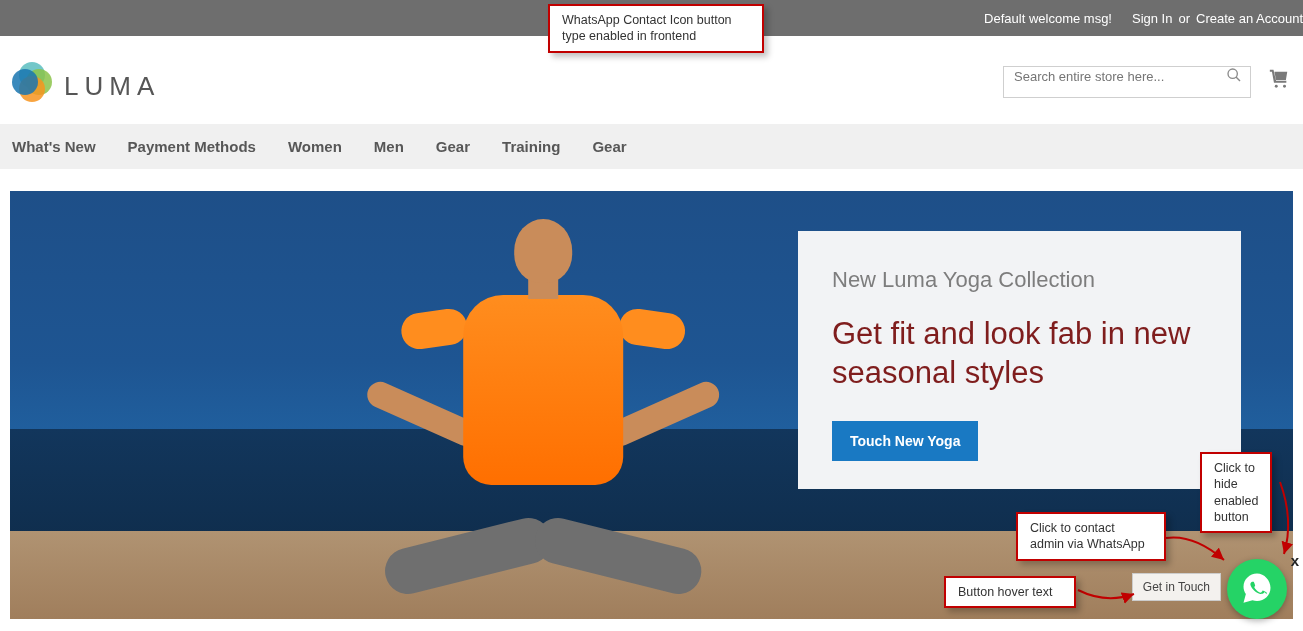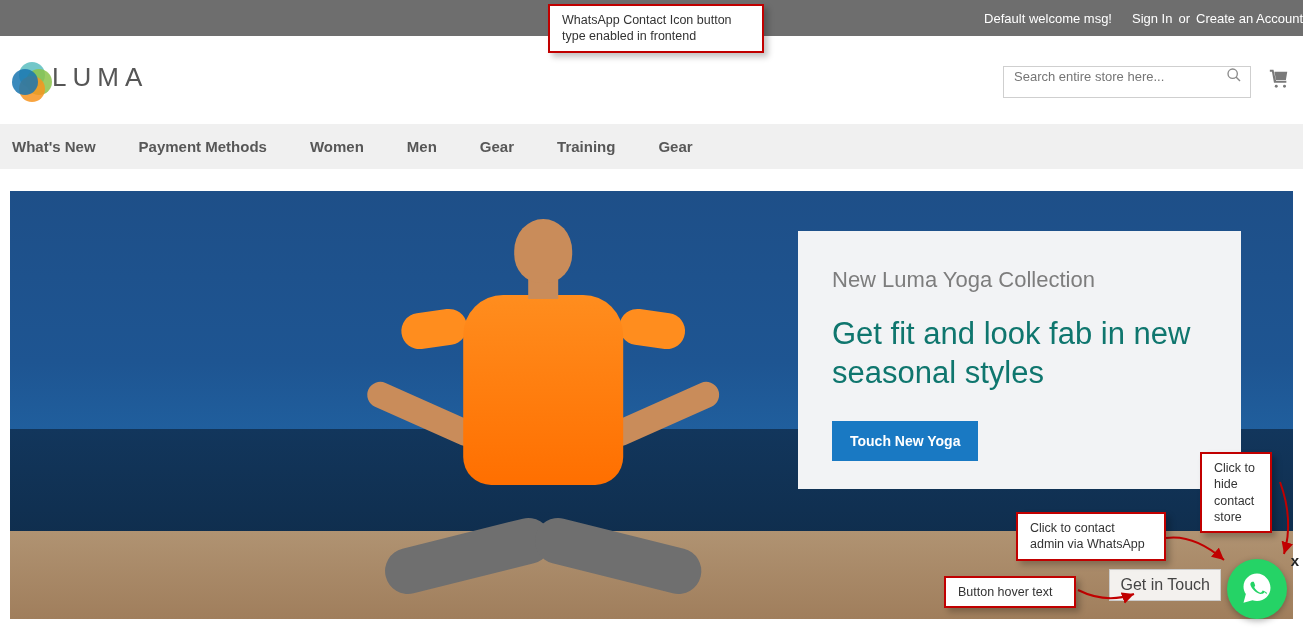--- a/index.html
+++ b/index.html
@@ -4,63 +4,63 @@
 <style>
   * { box-sizing: border-box; margin: 0; padding: 0; }
   body { font-family: Arial, Helvetica, sans-serif; font-size: 14px; color: #333; width: 1303px; }
 
   .top-bar { background: #6e6e6e; height: 36px; display: flex; align-items: center; justify-content: flex-end; padding: 0 0; color: #fff; font-size: 13px; position: relative; }
   .top-bar span.sep { margin: 0 6px; }
   .top-bar .welcome { margin-right: 20px; }
   .top-bar a { color:#fff; text-decoration:none; cursor:pointer; }
 
   .header { display:flex; align-items:center; justify-content:space-between; padding: 26px 12px 22px; }
-  .logo-wrap { display:flex; align-items:flex-start; }
+  .logo-wrap { display:flex; align-items:flex-end; gap:12px; }
   .logo-mark { width:40px; height:40px; position:relative; }
   .logo-mark .c { position:absolute; width:26px; height:26px; border-radius:50%; opacity:.85; }
   .logo-mark .c1 { background:#5bbdbf; left:7px; top:0; }
   .logo-mark .c2 { background:#8bc34a; right:0; top:7px; }
   .logo-mark .c3 { background:#f7941e; left:7px; bottom:0; }
   .logo-mark .c4 { background:#1976b0; left:0; top:7px; }
   .logo-text { font-family: 'Segoe UI', Arial, sans-serif; font-size:26px; letter-spacing:6px; font-weight:400; color:#565656; }
 
   .right-head { display:flex; align-items:center; gap:16px; }
   .search-box { display:flex; align-items:center; border:1px solid #cfcfcf; width:248px; height:32px; padding:0 8px 11px 10px; }
   .search-box input { border:none; outline:none; flex:1; font-size:13px; color:#888; }
   .search-box .mag { color:#888; font-size:15px; cursor:pointer; }
   .cart { color:#7a7a7a; font-size:22px; cursor:pointer; }
 
-  .nav { background:#f0f0f0; display:flex; gap:43px; padding:14px 12px; font-weight:bold; font-size:15px; color:#575757; }
+  .nav { background:#f0f0f0; display:flex; gap:32px; padding:14px 12px; font-weight:bold; font-size:15px; color:#575757; }
   .nav a { text-decoration:none; color:#575757; cursor:pointer; }
 
   .hero { margin:22px 10px 0 10px; height:428px; position:relative; overflow:hidden; background:#1e4f88; }
   .sky { position:absolute; inset:0; background:linear-gradient(#1e4f88 0%, #1e5592 40%, #20609f 58%, #236bb2 62%); }
   .sea { position:absolute; left:0; right:0; bottom:70px; height:120px; background:linear-gradient(#12365c, #0f2d4c); }
   .sand { position:absolute; left:0; right:0; bottom:0; height:88px; background:linear-gradient(#b09372, #a07e5c); }
 
   .figure { position:absolute; left:50%; bottom:0; transform:translateX(-82%); width:340px; height:428px; }
   .t-head { position:absolute; top:28px; left:50%; transform:translateX(-50%); width:58px; height:64px; background:#c98c5a; border-radius:50% 50% 45% 45%; }
   .t-neck { position:absolute; top:86px; left:50%; transform:translateX(-50%); width:30px; height:22px; background:#c98c5a; }
   .t-torso { position:absolute; top:104px; left:50%; transform:translateX(-50%); width:160px; height:190px; background:linear-gradient(#ff8d1e,#ff6f00); border-radius:40px 40px 28px 28px; }
   .t-arm-l { position:absolute; top:120px; left:28px; width:66px; height:36px; background:#ff8d1e; border-radius:20px; transform:rotate(-8deg); }
   .t-arm-r { position:absolute; top:120px; right:28px; width:66px; height:36px; background:#ff8d1e; border-radius:20px; transform:rotate(8deg); }
   .t-fore-l { position:absolute; top:210px; left:-10px; width:120px; height:26px; background:#c98c5a; border-radius:14px; transform:rotate(24deg); }
   .t-fore-r { position:absolute; top:210px; right:-10px; width:120px; height:26px; background:#c98c5a; border-radius:14px; transform:rotate(-24deg); }
   .t-leg-l { position:absolute; bottom:40px; left:10px; width:170px; height:46px; background:#6f6f6f; border-radius:24px; transform:rotate(-14deg); }
   .t-leg-r { position:absolute; bottom:40px; right:10px; width:170px; height:46px; background:#6f6f6f; border-radius:24px; transform:rotate(14deg); }
 
   .promo { position:absolute; right:52px; top:40px; background:#f2f3f5; width:443px; padding:36px 34px 28px; }
   .promo-sub { font-size:22px; color:#7d7d7d; font-weight:300; margin-bottom:22px; }
-  .promo-head { font-size:31px; color:#0f766e; font-weight:300; line-height:1.25; margin-bottom:28px; }
+  .promo-head { font-size:31px; color:#7f1d1d; font-weight:300; line-height:1.25; margin-bottom:28px; }
   .promo-btn { display:inline-block; background:#1979c3; color:#fff; font-weight:bold; padding:12px 18px; cursor:pointer; }
 
   .callout { position:absolute; border:2px solid #c10000; background:#fff; font-size:12.5px; color:#333; text-align:left; padding:6px 12px; line-height:1.3; z-index:30; box-shadow: 4px 4px 6px rgba(0,0,0,.24); }
 
   .wa-fab { position:fixed; right:16px; bottom:12px; width:60px; height:60px; border-radius:50%; background:#25D366; display:flex; align-items:center; justify-content:center; z-index:20; cursor:pointer; box-shadow:0 2px 6px rgba(0,0,0,.3); }
-  .wa-tip { position:fixed; right:82px; bottom:30px; background:#f3f1ee; border:1px solid #ccc; font-size:16px; padding:6px 10px; z-index:20; color:#444; }
+  .wa-tip { position:fixed; right:82px; bottom:30px; background:#f3f1ee; border:1px solid #ccc; font-size:12px; padding:6px 10px; z-index:20; color:#444; }
   .wa-close { position:fixed; right:4px; bottom:62px; font-size:15px; font-weight:bold; color:#222; z-index:21; cursor:pointer; }
 
   .arrow { position:absolute; z-index:29; }
 </style>
 </head>
 <body>
 
 <div class="top-bar">
   <span class="welcome">Default welcome msg!</span>
   <a>Sign In</a>
@@ -134,21 +134,21 @@
 <div class="wa-fab">
   <span>
     <svg width="36" height="36" viewBox="0 0 32 32">
         <path fill="#fff" d="M16 3C9.4 3 4 8.3 4 14.8c0 2.4.8 4.6 2.1 6.5L4 29l8-2.1c1.3.4 2.6.6 4 .6 6.6 0 12-5.3 12-11.8S22.6 3 16 3zm6.8 16.5c-.3.8-1.7 1.6-2.4 1.7-.6.1-1.4.1-2.2-.1-2.1-.7-4.4-2-6.2-4.4-1.5-2-1.8-3.6-1.9-4.1 0-.4.4-1.7 1.1-2 .3-.1.6-.2.9-.2h.6c.2 0 .5 0 .7.6.3.7.9 2.3.9 2.5.1.2.1.4 0 .6-.1.2-.2.4-.4.6-.2.2-.4.5-.2.9.2.4 1 1.6 2.1 2.6 1.4 1.3 2.6 1.7 3 1.9.4.2.6.1.9-.1.2-.2.9-1 1.1-1.4.2-.4.5-.3.8-.2.3.1 2 .9 2.3 1.1.3.2.6.3.6.4.2.1.2.8-.1 1.6z"></path>
       </svg>
   </span>
 </div>
 <div class="wa-close">x</div>
 
 <div class="callout" style="left:548px; top:4px; width:216px;">WhatsApp Contact Icon button type enabled in frontend</div>
-<div class="callout" style="left:1200px; top:452px; width:72px;">Click to hide contact store</div>
+<div class="callout" style="left:1200px; top:452px; width:72px;">Click to hide enabled button</div>
 <div class="callout" style="left:1016px; top:512px; width:150px;">Click to contact admin via WhatsApp</div>
 <div class="callout" style="left:944px; top:576px; width:132px;">Button hover text</div>
 
 <svg class="arrow" style="left:1164px; top:530px;" width="70" height="40">
     <defs>
       <marker id="ah1" markerWidth="8" markerHeight="8" refX="6" refY="3" orient="auto">
         <path d="M0,0 L6,3 L0,6 Z" fill="#c10000"></path>
       </marker>
     </defs>
     <path d="M2 8 Q 30 4 60 30" stroke="#c10000" stroke-width="2" fill="none" marker-end="url(#ah1)"></path>

